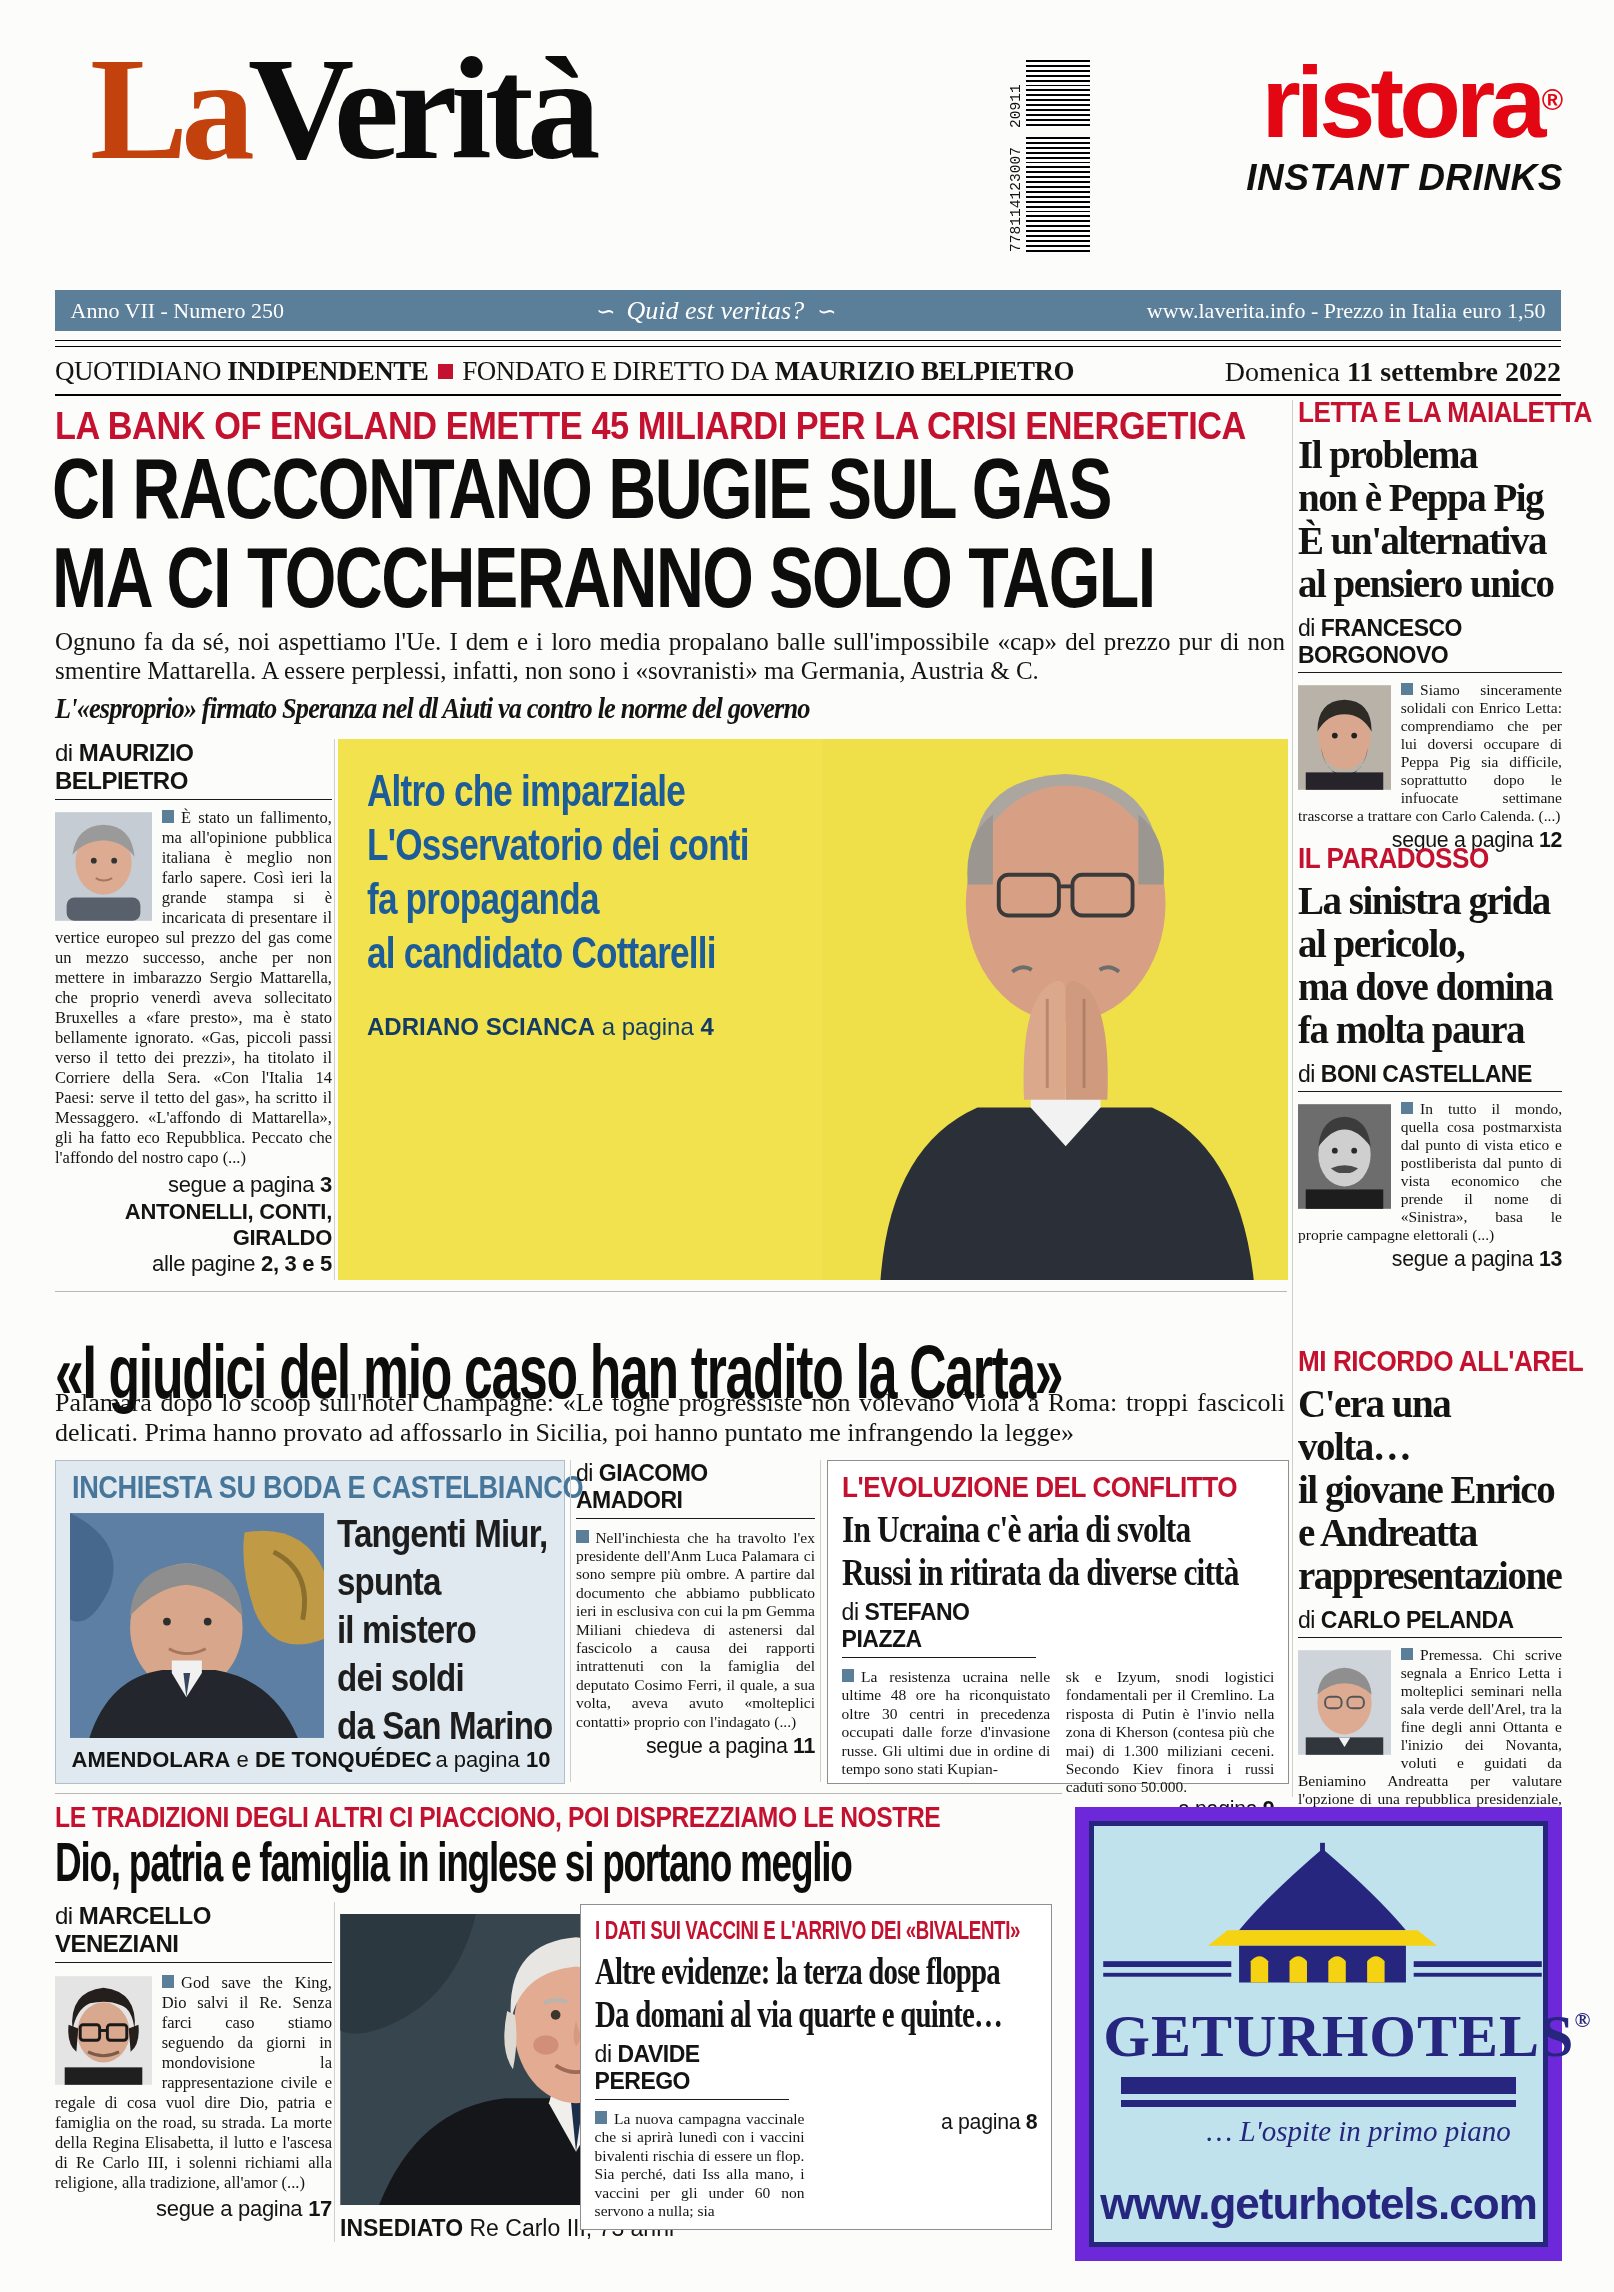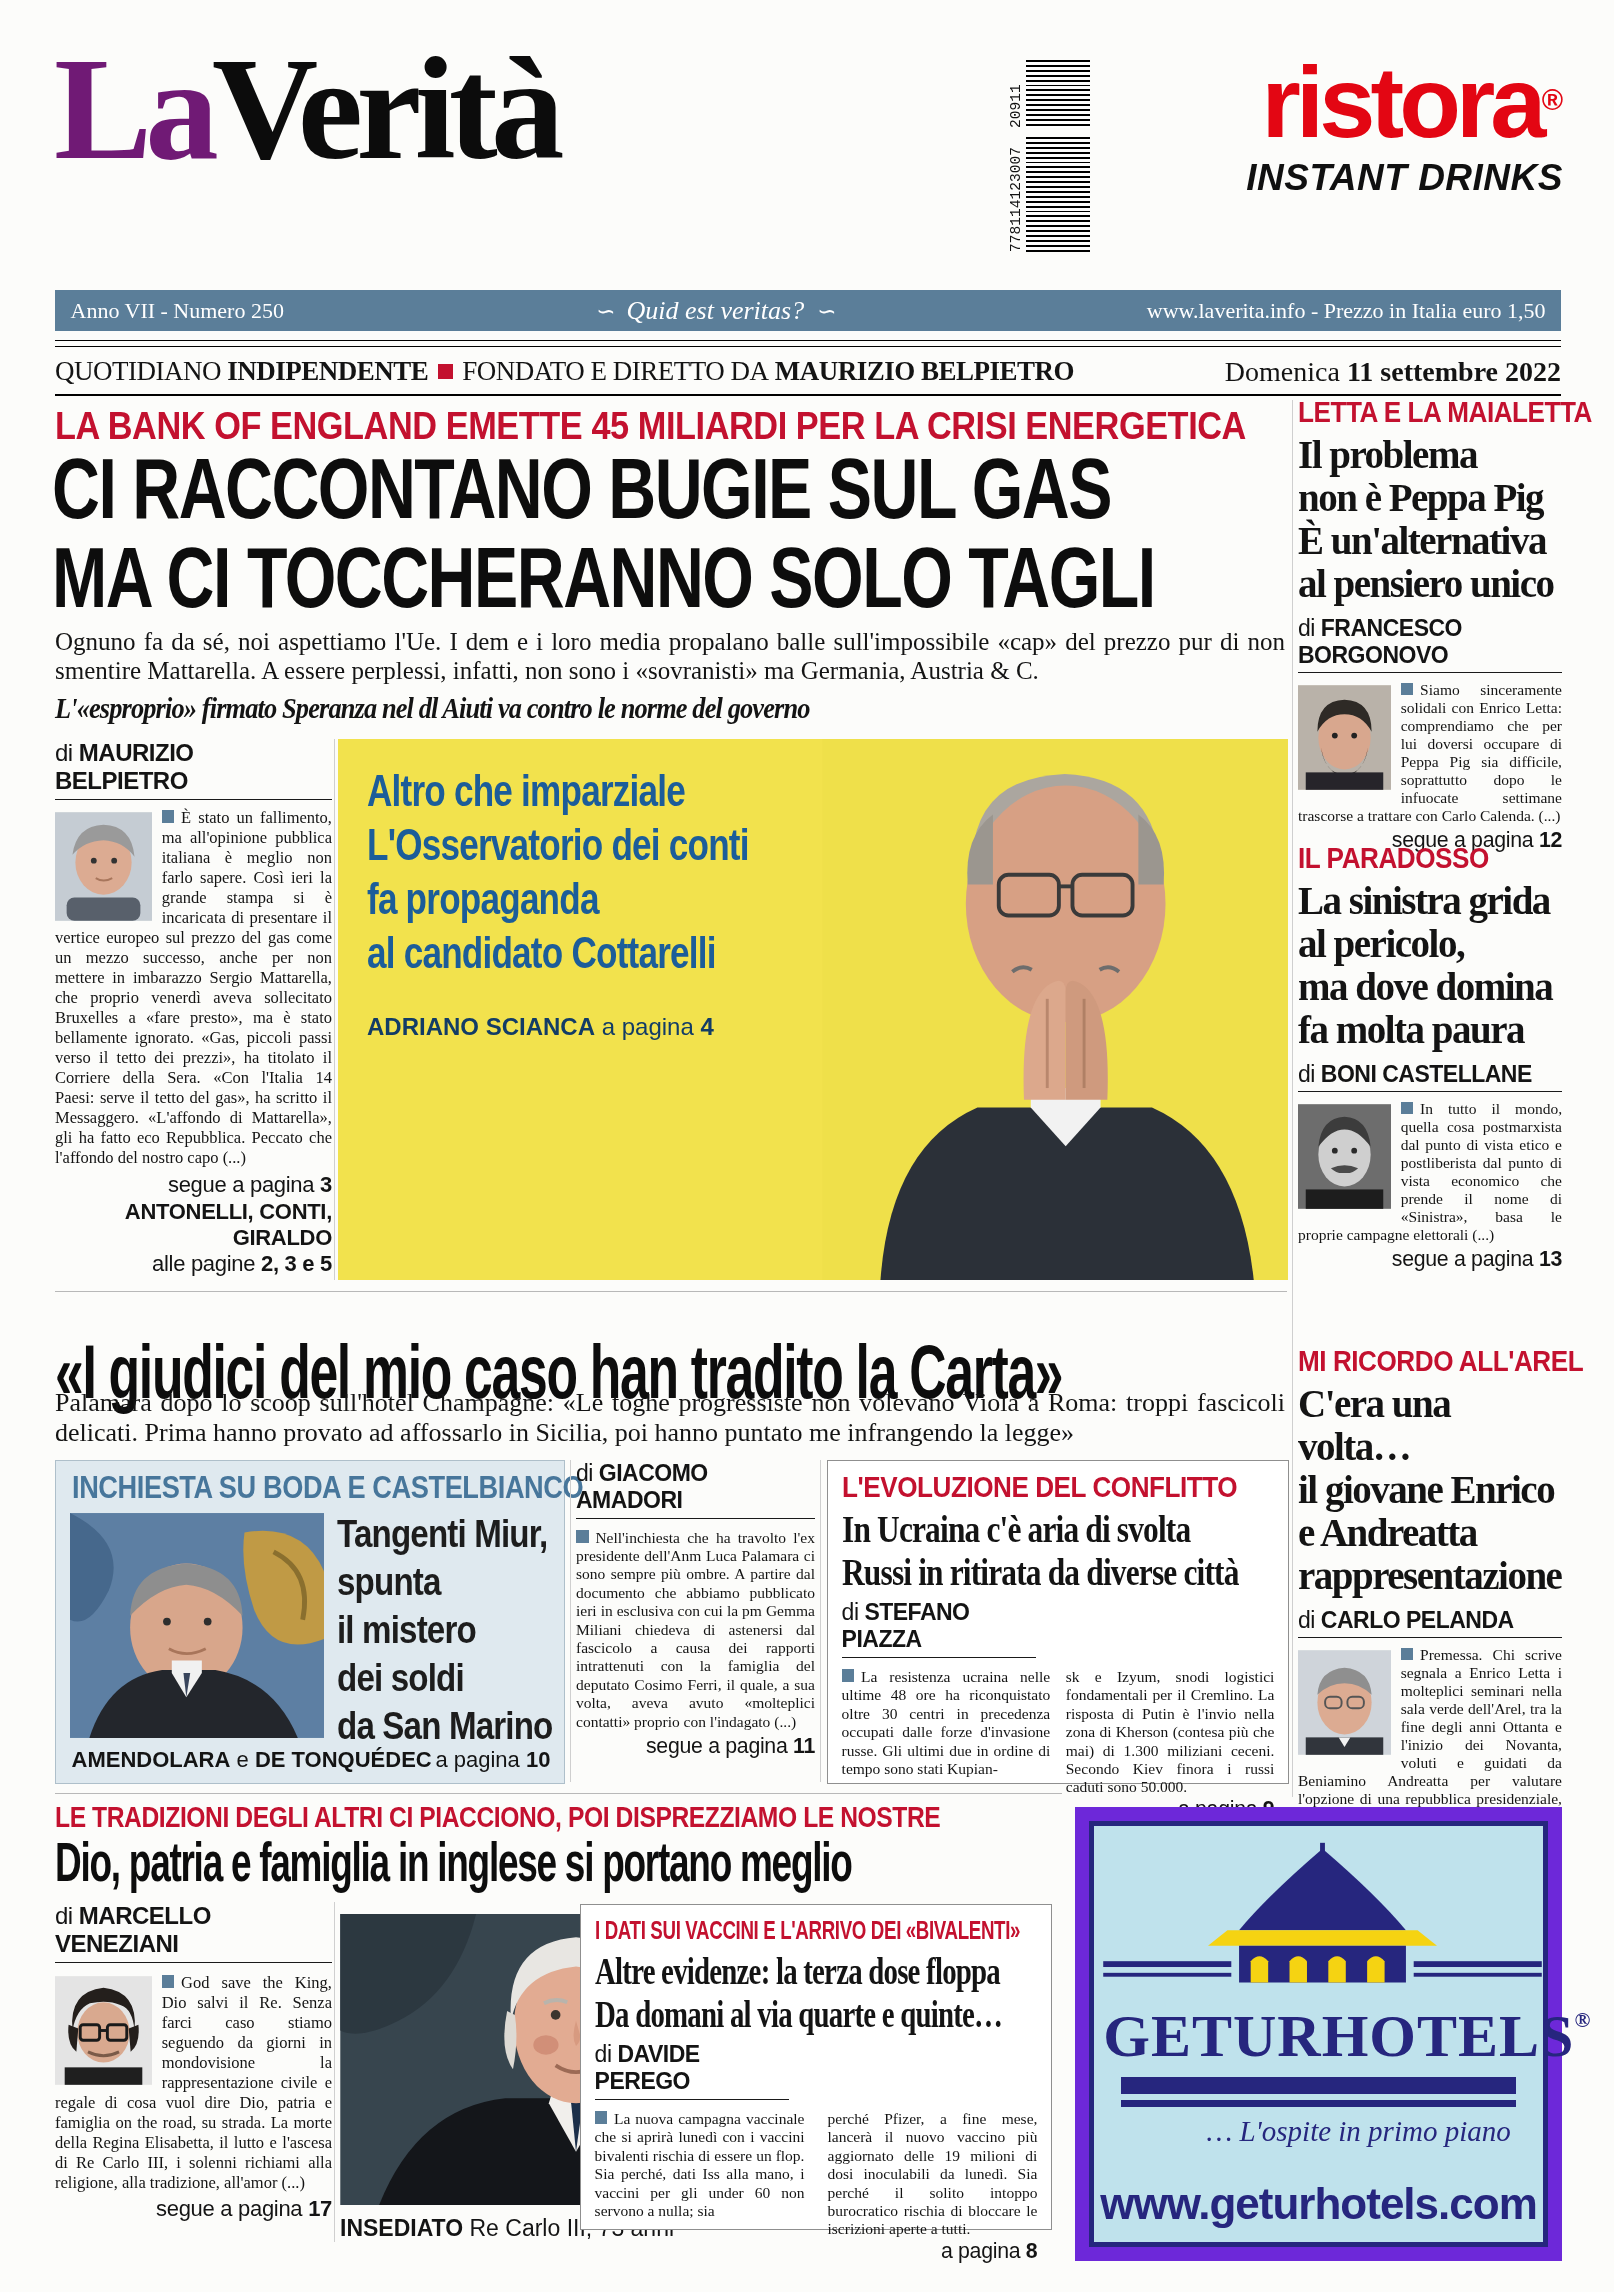--- a/index.html
+++ b/index.html
@@ -18,21 +18,21 @@
   .bodytxt{text-align:justify;margin:0;}
   .lead-sq{display:inline-block;width:12.6px;height:12.6px;background:#5b7e99;margin-right:6.8px;}
   .thumb{float:left;margin:3.9px 9.7px 1.9px 0;line-height:0;}
   .segue{font-family:"Liberation Sans",sans-serif;text-align:right;letter-spacing:-0.3px;}
   .vline{position:absolute;width:1px;background:#cfcfcf;}
   .hline{position:absolute;height:1px;background:#b8b8b8;}
   .rc-h span{display:block;font-weight:700;font-size:39px;line-height:43px;letter-spacing:-1.5px;}
   .rc-h{margin:3.9px 0 9.7px 0;}
   
   .logo{font-weight:700;font-size:147px;line-height:155px;letter-spacing:-6.8px;}
-  .logo .la{color:#701a75;}
+  .logo .la{color:#c2410c;margin-left:36px;}
   .logo .ve{color:#0c0c0c;}
   .bc-row{display:flex;align-items:stretch;margin-bottom:8.7px;}
   .bc-num{writing-mode:vertical-rl;transform:rotate(180deg);font-family:"Liberation Mono",monospace;
           font-size:14.6px;color:#111;line-height:15.5px;margin-right:1.9px;}
   .bc-bars{width:64px;background:repeating-linear-gradient(180deg,#000 0 1.9px,#fff 1.9px 4.9px);}
   .ristora-brand{font-family:"Liberation Sans",sans-serif;font-weight:900;font-size:101px;line-height:101px;
                  color:#e30613;letter-spacing:-4.9px;text-align:right;}
   .ristora-brand .reg{font-size:29px;letter-spacing:0;vertical-align:27px;}
   .ristora-tag{font-family:"Liberation Sans",sans-serif;font-weight:900;font-style:italic;font-size:37px;
                color:#101010;text-align:right;letter-spacing:0.5px;margin-top:3.9px;}
@@ -358,21 +358,20 @@
   <div class="abs box" style="left:580px;top:1904px;width:472px;height:326px;padding:9.7px 13.6px;box-sizing:border-box;border-width:1.9px;">
     <div class="kick" style="font-size:26px;"><span class="cond" style="transform:scaleX(.72);">I DATI SUI VACCINI E L'ARRIVO DEI «BIVALENTI»</span></div>
     <div style="font-weight:700;margin-top:3.9px;">
       <span class="condL" style="transform:scaleX(.78);display:block;font-size:37px;line-height:43px;letter-spacing:-1px;">Altre evidenze: la terza dose floppa</span>
       <span class="condL" style="transform:scaleX(.78);display:block;font-size:37px;line-height:43px;letter-spacing:-1px;">Da domani al via quarte e quinte…</span>
     </div>
     <div class="byline" style="font-size:23px;width:194px;margin-top:5.8px;"><span class="di">di</span> <span class="bname">DAVIDE PEREGO</span></div>
     <div style="display:flex;gap:23px;margin-top:9.7px;">
       <p class="bodytxt" style="width:212px;font-size:15.5px;line-height:18.4px;"><span class="lead-sq"></span><span>La nuova campagna vaccinale che si aprirà lunedì con i vaccini bivalenti rischia di essere un flop. Sia perché, dati Iss alla mano, i vaccini per gli under 60 non servono a nulla; sia</span></p>
       <div style="width:212px;">
-        <p class="bodytxt" style="font-size:15.5px;line-height:18.4px;">perché Pfizer, a fine mese, lancerà il nuovo vaccino più aggiornato delle 19 milioni di dosi inoculabili da lunedì. Sia perché il solito intoppo burocratico rischia di bloccare le iscrizioni aperte a tutti.</p>
         <div class="segue" style="font-size:21.3px;"><span>a pagina</span> <b>8</b></div>
       </div>
     </div>
   </div>
 
   <div class="abs" style="left:1075px;top:1807px;width:487px;height:454px;background:#6d28d9;padding:13.6px;box-sizing:border-box;">
     <div style="border:5.8px solid #26267e;background:#bfe2ec;height:100%;box-sizing:border-box;padding:7.8px 9.7px;position:relative;">
       <svg width="439" height="163" viewBox="0 0 452 168" style="display:block;margin:3.9px auto 0;">
         <line x1="226" y1="6" x2="226" y2="30" stroke="#26267e" stroke-width="5"></line>
         <path d="M226 12 Q170 60 140 96 L312 96 Q282 60 226 12Z" fill="#26267e"></path>

